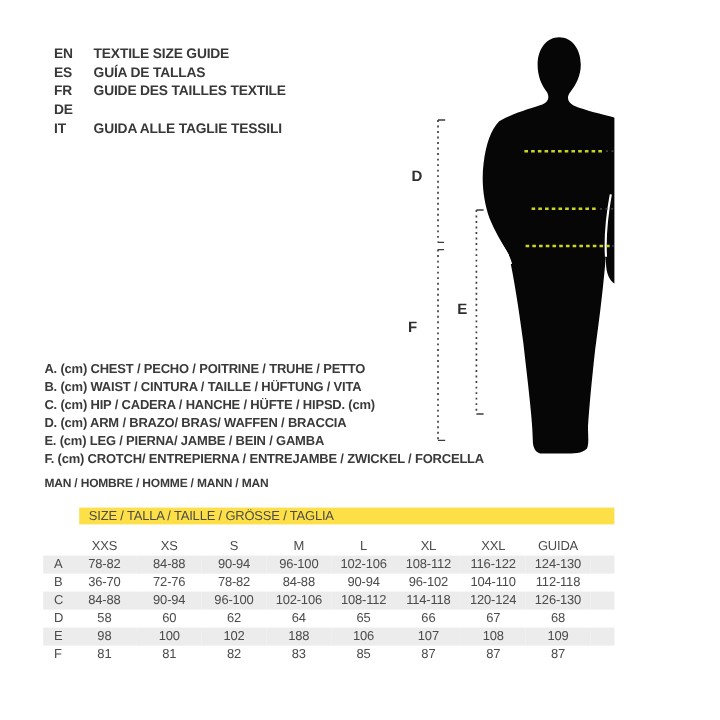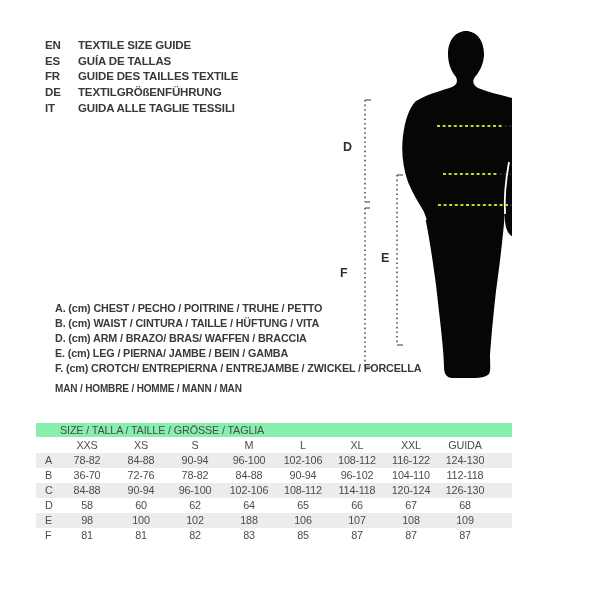--- a/index.html
+++ b/index.html
@@ -14,27 +14,27 @@
   
   .figure-svg{position:absolute;left:330px;top:10px;width:270px;height:390px;}
   .marker{position:absolute;font-size:12.5px;color:#2f2f2f;font-weight:bold;}
   .mk-a{left:544px;top:119px;}
   .mk-b{left:544px;top:167px;}
   .mk-c{left:546px;top:198px;}
   .mk-d{left:343px;top:140px;}
   .mk-e{left:381px;top:251px;}
   .mk-f{left:340px;top:266px;}
   
-  .measure-list{position:absolute;left:55px;top:301px;font-size:10.8px;font-weight:bold;color:#3a3a3a;}
+  .measure-list{position:absolute;left:37px;top:301px;font-size:10.8px;font-weight:bold;color:#3a3a3a;}
   .measure-line{height:15px;line-height:15px;white-space:nowrap;}
   .gender-line{margin-top:5px;height:15px;line-height:15px;font-size:10px;font-weight:bold;color:#3a3a3a;}
   
   .size-table{position:absolute;left:36px;top:423px;width:523px;}
-  .tbl-title{height:14px;line-height:14px;background:#86efac;color:#4c4c4c;font-size:10.8px;padding-left:24px;box-sizing:border-box;}
-  table{border-collapse:collapse;table-layout:fixed;width:523px;margin-top:1px;}
+  .tbl-title{height:14px;line-height:14px;background:#fde047;color:#4c4c4c;font-size:10.8px;padding-left:8px;box-sizing:border-box;margin-left:30px;}
+  table{border-collapse:collapse;table-layout:fixed;width:523px;margin-top:11px;}
   col.c-label{width:24px;} col.c-size{width:54px;} col.c-fill{width:67px;}
   td{height:15px;line-height:15px;padding:0;text-align:center;font-size:10.8px;color:#4c4c4c;white-space:nowrap;}
   td.lbl{text-align:left;padding-left:9px;}
   tbody tr:nth-child(odd){background:#ececec;}
 </style>
 </head>
 <body>
 
 <div class="page">
 
@@ -46,21 +46,20 @@
     <div class="lang-row">
       <span class="lang-code">ES</span>
       <span>GUÍA DE TALLAS</span>
     </div>
     <div class="lang-row">
       <span class="lang-code">FR</span>
       <span>GUIDE DES TAILLES TEXTILE</span>
     </div>
     <div class="lang-row">
       <span class="lang-code">DE</span>
-      <span>TEXTILGRÖßENFÜHRUNG</span>
     </div>
     <div class="lang-row">
       <span class="lang-code">IT</span>
       <span>GUIDA ALLE TAGLIE TESSILI</span>
     </div>
   </div>
 
   <svg class="figure-svg" viewBox="330 10 270 390">
 
     <path fill="#060606" d="
@@ -113,20 +112,21 @@
   <span class="marker mk-a">A</span>
   <span class="marker mk-b">B</span>
   <span class="marker mk-c">C</span>
   <span class="marker mk-d">D</span>
   <span class="marker mk-e">E</span>
   <span class="marker mk-f">F</span>
 
   <div class="measure-list">
     <div class="measure-line">A. (cm) CHEST / PECHO / POITRINE / TRUHE / PETTO</div>
     <div class="measure-line">B. (cm) WAIST / CINTURA / TAILLE / HÜFTUNG / VITA</div>
+    <div class="measure-line">C. (cm) HIP / CADERA / HANCHE / HÜFTE / HIPSD. (cm)</div>
     <div class="measure-line">D. (cm) ARM / BRAZO/ BRAS/ WAFFEN / BRACCIA</div>
     <div class="measure-line">E. (cm) LEG / PIERNA/ JAMBE / BEIN / GAMBA</div>
     <div class="measure-line">F. (cm) CROTCH/ ENTREPIERNA / ENTREJAMBE / ZWICKEL / FORCELLA</div>
     <div class="gender-line">MAN / HOMBRE / HOMME / MANN / MAN</div>
   </div>
 
   <div class="size-table">
     <div class="tbl-title">SIZE / TALLA / TAILLE / GRÖSSE / TAGLIA</div>
     <table>
       <colgroup>

